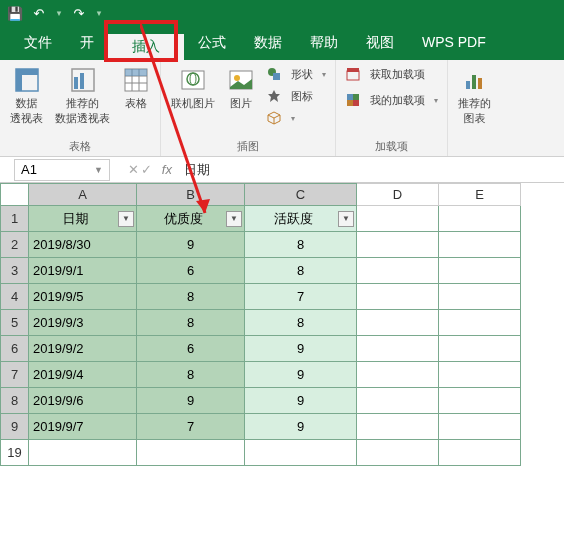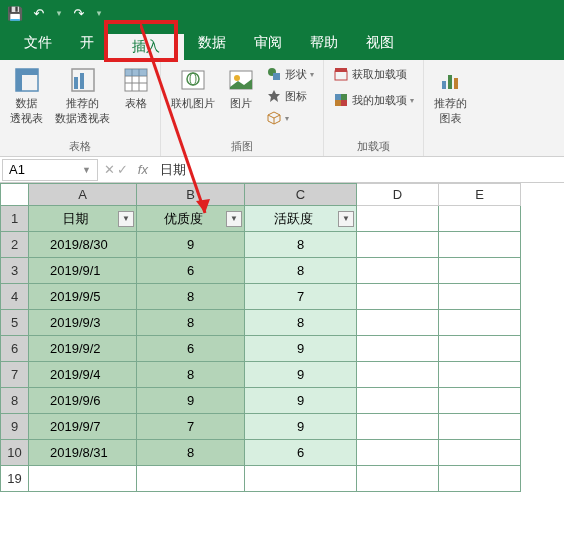--- a/index.html
+++ b/index.html
@@ -11,48 +11,48 @@
 
 .menu-bar { background: #0f7a3c; height: 34px; display: flex; align-items: stretch; padding-left: 10px; position: relative; }
 .menu-item { color: #fff; font-size: 14px; padding: 8px 14px 6px; cursor: pointer; }
 .menu-item.active { background: #f3f3f3; color: #0f7a3c; padding: 4px 24px 6px; margin-top: 8px; }
 .red-box { position: absolute; border: 4px solid #e02020; left: 104px; top: 20px; width: 74px; height: 42px; z-index: 10; pointer-events: none; }
 
 .ribbon { background: #f3f3f3; height: 97px; border-bottom: 1px solid #d0d0d0; display: flex; }
 .ribbon-group { display: flex; flex-direction: column; align-items: center; border-right: 1px solid #e0e0e0; padding: 4px 6px 2px; }
 .ribbon-row { display: flex; gap: 4px; flex: 1; align-items: flex-start; }
 .ribbon-btn { display: flex; flex-direction: column; align-items: center; font-size: 11px; color: #444; cursor: pointer; padding: 2px 4px; gap: 2px; }
-.ribbon-btn-sm { display: flex; align-items: center; font-size: 11px; color: #444; cursor: pointer; gap: 3px; padding: 2px 3px; }
+.ribbon-btn-sm { display: flex; align-items: center; font-size: 11px; color: #444; cursor: pointer; gap: 9px; padding: 2px 3px; }
 .ribbon-icon { width: 28px; height: 28px; display: flex; align-items: center; justify-content: center; }
 .ribbon-icon-sm { width: 16px; height: 16px; display: flex; align-items: center; justify-content: center; }
 .ribbon-label { font-size: 11px; text-align: center; color: #444; }
 .group-label { font-size: 11px; color: #666; padding-top: 2px; }
 .ribbon-col { display: flex; flex-direction: column; gap: 2px; }
 
 .formula-bar { height: 26px; border-bottom: 1px solid #ccc; display: flex; align-items: center; background: #fff; }
-.name-box { width: 96px; height: 22px; border: 1px solid #ccc; margin: 2px; padding: 0 6px; font-size: 13px; display: flex; align-items: center; justify-content: space-between; }
+.name-box { width: 96px; height: 22px; border: 1px solid #ccc; margin: 14px; padding: 0 6px; font-size: 13px; display: flex; align-items: center; justify-content: space-between; }
 .name-box-dd { color: #888; font-size: 9px; }
 .fx-btns { display: flex; gap: 2px; padding: 0 4px; color: #aaa; font-size: 13px; }
 .fx-label { color: #888; font-style: italic; font-size: 13px; padding: 0 6px; }
 .formula-input { flex: 1; padding: 0 6px; font-size: 13px; color: #333; }
 
 .sheet-area { position: relative; }
 .sheet { border-collapse: collapse; }
 .sheet th, .sheet td { border: 1px solid #7aa98e; font-size: 13px; text-align: center; background: #fff; }
 .col-head { background: #e8e8e8; color: #333; height: 22px; width: 108px; font-weight: normal; }
 .corner { background: #e8e8e8; width: 28px; height: 22px; }
 .row-head { background: #e8e8e8; color: #333; width: 28px; height: 26px; font-weight: normal; border-color: #ccc; }
 .sel-col { background: #d0d0d0 !important; }
 .sel-row { background: #d0d0d0 !important; }
 .data-cell { height: 26px; }
 .hdr-cell { background: #d8efe2 !important; font-weight: normal; position: relative; padding: 0 20px 0 6px; }
 .hdr-cell.sel { background: #a8caa8 !important; }
 .data-cell.sel { background: #b4d4b8 !important; }
 .data-cell.sel2 { background: #d8efe0 !important; }
-.data-cell.left { text-align: left; padding-left: 21px; }
+.data-cell.left { text-align: left; padding-left: 4px; }
 .dd-arrow { position: absolute; right: 2px; top: 50%; transform: translateY(-50%); width: 16px; height: 16px; border: 1px solid #999; background: #f4f4f4; display: flex; align-items: center; justify-content: center; font-size: 8px; color: #555; }
 .empty-cell { border: 1px solid #d4d4d4; }
 
 .arrow-line { position: absolute; z-index: 9; pointer-events: none; }
 
 .watermark { position: absolute; bottom: 12px; right: 14px; display: flex; align-items: center; gap: 6px; color: #fff; z-index: 20; }
 .wm-text { text-align: right; }
 .wm-cn { font-size: 16px; font-weight: bold; letter-spacing: 1px; }
 .wm-en { font-size: 10px; opacity: 0.9; }
 .wm-icon { width: 34px; height: 34px; }
@@ -65,24 +65,25 @@
   <span class="qat-btn">↶</span>
   <span class="qat-sep">▾</span>
   <span class="qat-btn">↷</span>
   <span class="qat-sep">▾</span>
 </div>
 
 <div class="menu-bar">
   <div class="menu-item">文件</div>
   <div class="menu-item">开</div>
   <div class="menu-item active">插入</div>
+  <div class="menu-item">公式</div>
   <div class="menu-item">数据</div>
-  <div class="menu-item">审阅</div>
   <div class="menu-item">帮助</div>
   <div class="menu-item">视图</div>
+  <div class="menu-item">WPS PDF</div>
 </div>
 
 <div class="red-box"></div>
 
 <div class="ribbon">
   <div class="ribbon-group">
     <div class="ribbon-row">
       <div class="ribbon-btn">
         <div class="ribbon-icon">
             <svg width="26" height="26">
@@ -314,28 +315,20 @@
     <td class="empty-cell"></td>
         </tr>
         <tr>
     <th class="row-head sel-row">9</th>
     <td class="data-cell sel left">2019/9/7</td>
     <td class="data-cell sel">7</td>
     <td class="data-cell sel2">9</td>
     <td class="empty-cell"></td>
     <td class="empty-cell"></td>
         </tr>
-        <tr>
-    <th class="row-head sel-row">10</th>
-    <td class="data-cell sel left">2019/8/31</td>
-    <td class="data-cell sel">8</td>
-    <td class="data-cell sel2">6</td>
-    <td class="empty-cell"></td>
-    <td class="empty-cell"></td>
-        </tr>
       </tbody>
   <tbody>
         <tr>
     <th class="row-head">19</th>
     <td class="empty-cell" style="height:26px"></td>
     <td class="empty-cell"></td>
     <td class="empty-cell"></td>
     <td class="empty-cell"></td>
     <td class="empty-cell"></td>
   </tr>

